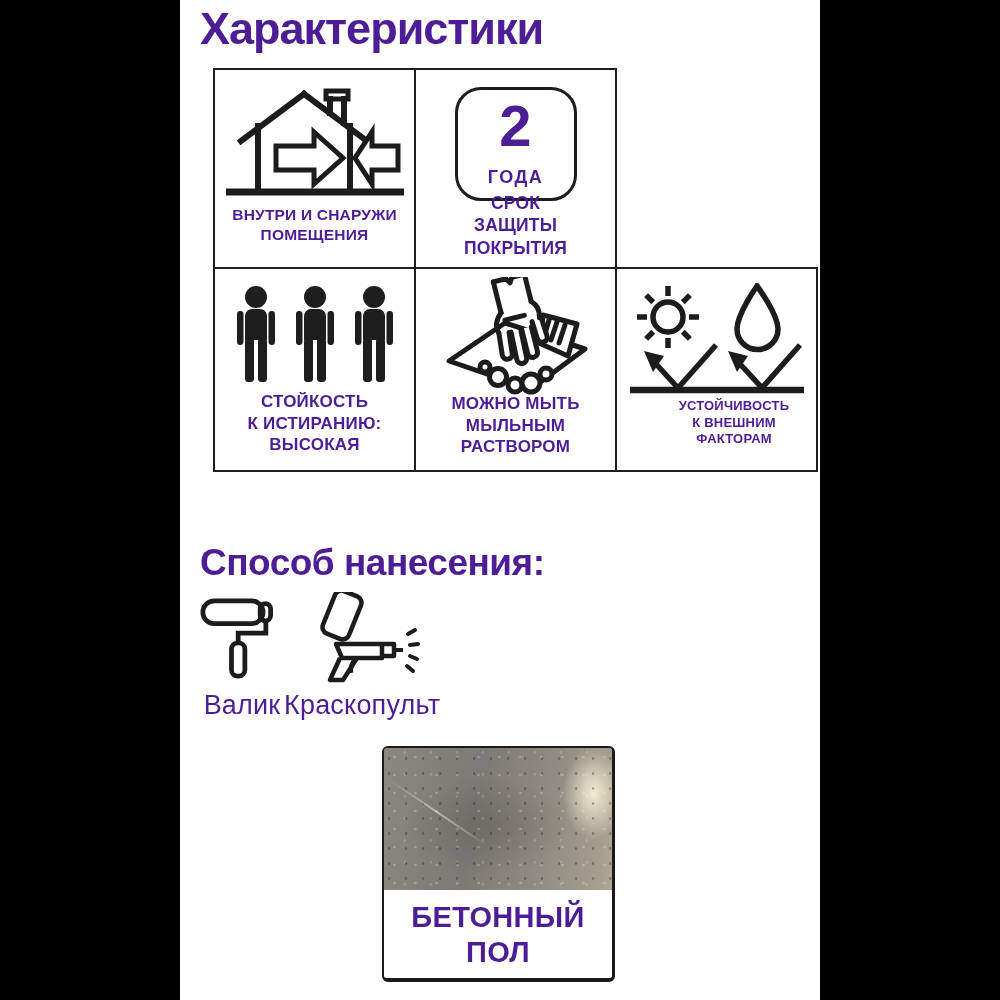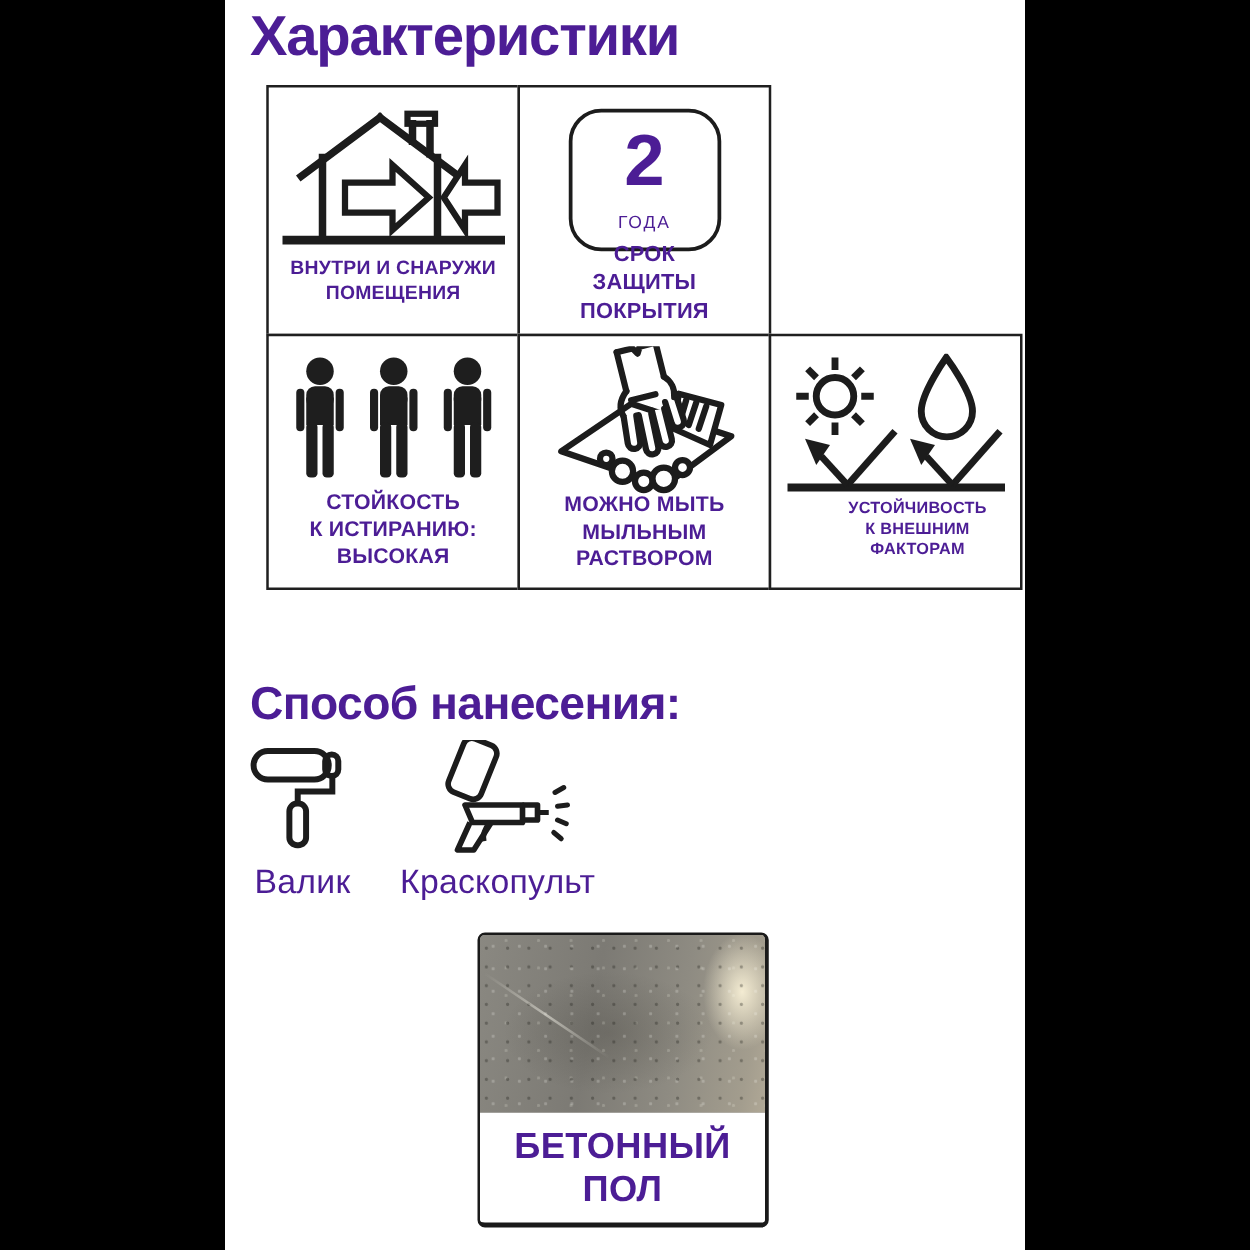--- a/index.html
+++ b/index.html
@@ -24,26 +24,26 @@
   .lbl-c1{bottom:22px;font-size:15.5px;}
   .lbl-c2{bottom:8px;font-size:17.5px;}
   .lbl-c3{bottom:14px;font-size:17px;}
   .lbl-c4{bottom:12px;font-size:17px;}
   .lbl-c5{bottom:22px;font-size:13px;padding-left:35px;}
 
   .badge{box-sizing:border-box;width:122px;height:114px;margin-top:17px;
          border:3.5px solid #1c1c1c;border-radius:26px;display:flex;flex-direction:column;
          align-items:center;justify-content:center;}
   .badge-num{font-size:58px;font-weight:bold;line-height:.9;}
-  .badge-unit{font-size:14px;font-weight:normal;letter-spacing:1.5px;margin-top:14px;}
+  .badge-unit{font-size:18px;font-weight:bold;letter-spacing:1.5px;margin-top:14px;}
 
   
   .apply-title{position:absolute;left:20px;top:542px;font-size:37px;font-weight:bold;
                letter-spacing:-.5px;white-space:nowrap;}
-  .methods{position:absolute;left:20px;top:592px;display:flex;gap:36px;}
+  .methods{position:absolute;left:20px;top:592px;display:flex;}
   .method{display:flex;flex-direction:column;align-items:center;}
   .micon{height:92px;display:flex;align-items:center;justify-content:center;}
   .method-label{font-size:27px;margin-top:6px;letter-spacing:.2px;}
 
   
   .card{position:absolute;left:202px;top:746px;width:233px;height:236px;box-sizing:border-box;
         border:2px solid #1a1a1a;border-right-width:3px;border-bottom-width:4px;
         border-radius:6px;overflow:hidden;background:#fff;}
   .photo{position:relative;width:100%;height:142px;overflow:hidden;
     background-color:#807e78;

